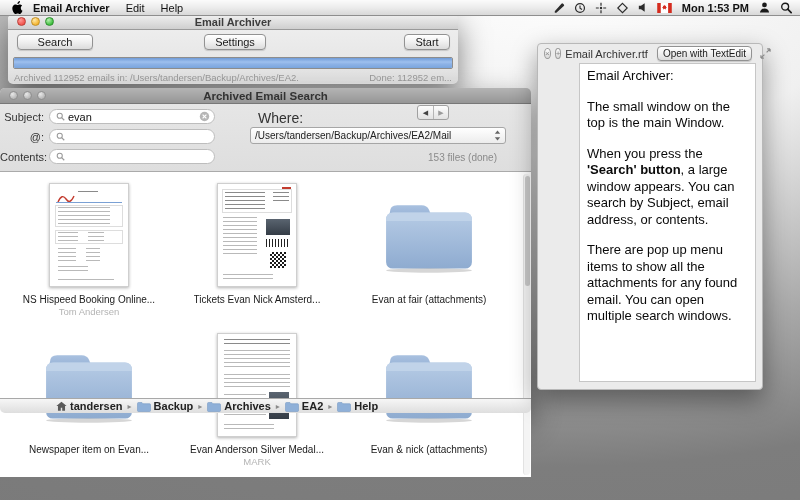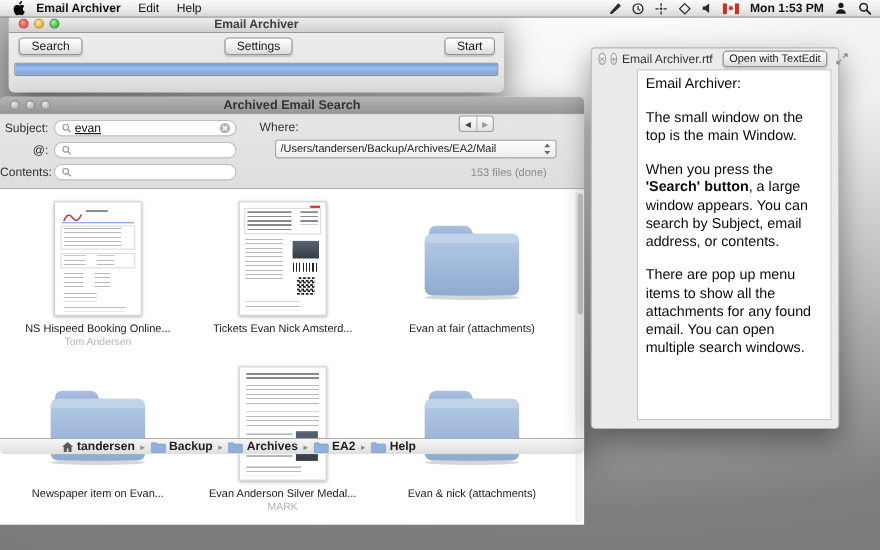--- a/index.html
+++ b/index.html
@@ -37,46 +37,46 @@
     background:linear-gradient(180deg,#ffffff 0%,#f2f2f2 45%,#dcdcdc 100%);
     border:1px solid #929292; border-radius:4px;
     box-shadow:inset 0 1px 0 rgba(255,255,255,.9), 0 1px 1px rgba(0,0,0,.15); }
 
   
   #main-window { left:8px; top:14px; width:450px; height:70px;
     background:#e6e6e6; box-shadow:0 12px 30px rgba(0,0,0,.5); }
   #main-window .titlebar { background:linear-gradient(180deg,#f2f2f2,#cfcfcf); border-bottom:1px solid #9a9a9a; }
   #main-window .content { position:relative; height:53px;
     background:linear-gradient(180deg,#ededed,#e2e2e2); border-radius:0 0 5px 5px; }
-  #btn-search   { position:absolute; left:9px;  top:4px; width:58px; height:16px; }
+  #btn-search   { position:absolute; left:9px;  top:4px; width:76px; height:16px; }
   #btn-settings { position:absolute; left:196px; top:4px; width:62px; height:16px; }
   #btn-start    { position:absolute; right:8px; top:4px; width:46px; height:16px; }
   #progress { position:absolute; left:5px; right:5px; top:27px; height:12px;
     border:1px solid #8d8d8d; border-radius:2px; background:#f5f5f5; overflow:hidden; }
   #progress .fill { height:100%;
     background:linear-gradient(180deg,#6f9bd8 0%,#9ec0ee 40%,#8db2e6 60%,#7ba6de 100%); }
   .statusrow { position:absolute; left:6px; right:6px; top:42px; display:flex;
     justify-content:space-between; font-size:9.5px; color:#9a9a9a; }
 
   
   #search-window { left:0px; top:88px; width:531px; height:325px;
     background:#e2e2e2; box-shadow:0 12px 30px rgba(0,0,0,.45); }
   #search-window .titlebar { background:linear-gradient(180deg,#b4b4b4,#969696); border-bottom:1px solid #787878; }
   #search-window .titlebar .title { color:#333; font-size:11.5px; }
   #form-area { position:absolute; left:0; top:16px; width:100%; height:68px;
     background:linear-gradient(180deg,#e6e6e6,#dedede); border-bottom:1px solid #aaa; }
   .frow { position:absolute; display:flex; align-items:center; }
   .flabel { width:44px; text-align:right; font-size:11px; color:#333; margin-right:5px; }
   .pill { width:166px; height:15px; background:#fff; border:1px solid #bdbdbd;
-    border-radius:8px; display:flex; align-items:center; padding:0 4px;text-decoration:underline; }
+    border-radius:8px; display:flex; align-items:center; padding:0 4px; }
   .pill input { flex:1; border:none; outline:none; background:transparent;
     font-size:11px; color:#111; font-family:"Liberation Sans",sans-serif; min-width:0; }
   .mag { margin:0 3px 0 2px; flex:none; display:flex; }
   .clearbtn { flex:none; display:flex; }
-  #where-label { position:absolute; left:236px; top:6px; font-size:11px; color:#333; }
+  #where-label { position:absolute; left:258px; top:6px; font-size:14px; color:#333; }
   #where-pop { position:absolute; left:250px; top:23px; width:256px; height:17px;
     background:linear-gradient(180deg,#fff,#ececec); border:1px solid #a6a6a6; border-radius:3px;
     display:flex; align-items:center; padding:0 4px; }
   #where-pop .wtext { flex:1; font-size:10px; color:#222; white-space:nowrap; overflow:hidden; }
   #files-count { position:absolute; right:34px; top:48px; font-size:10px; color:#8a8a8a; }
   #navseg { position:absolute; left:417px; top:1px; display:flex;
     border:1px solid #a0a0a0; border-radius:3px; overflow:hidden; background:linear-gradient(180deg,#fdfdfd,#e2e2e2); }
   #navseg .seg { width:15px; height:13px; font-size:7px; color:#444;
     display:flex; align-items:center; justify-content:center; }
   #navseg .seg+.seg { border-left:1px solid #b5b5b5; color:#9a9a9a; }
@@ -213,20 +213,24 @@
     </span>
     <span class="title">Email Archiver</span>
   </div>
   <div class="content">
     <button class="btn" id="btn-search">Search</button>
     <button class="btn" id="btn-settings">Settings</button>
     <button class="btn" id="btn-start">Start</button>
     <div id="progress">
         <div class="fill" id="progress-fill" style="width: 100%;"></div>
       </div>
+    <div class="statusrow">
+      <span>Archived 112952 emails in: /Users/tandersen/Backup/Archives/EA2.</span>
+      <span>Done: 112952 em...</span>
+    </div>
   </div>
 </section>
 
 <section class="window" id="search-window">
   <div class="titlebar">
     <span class="lights">
       <span class="light gray"></span>
       <span class="light gray"></span>
       <span class="light gray"></span>
     </span>

